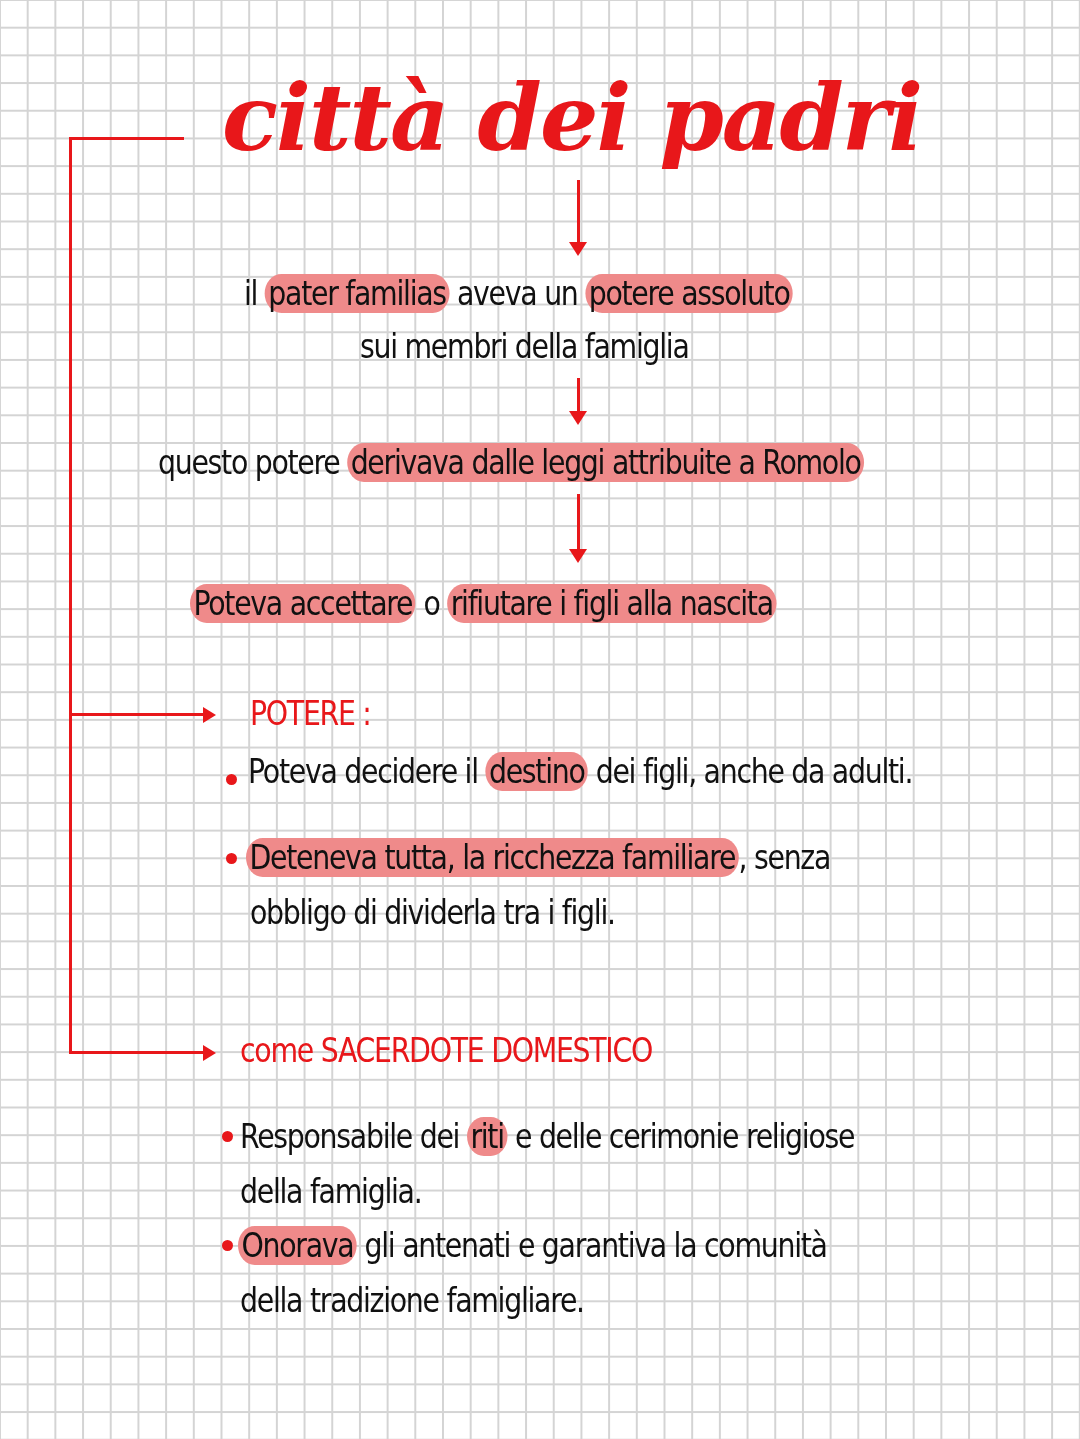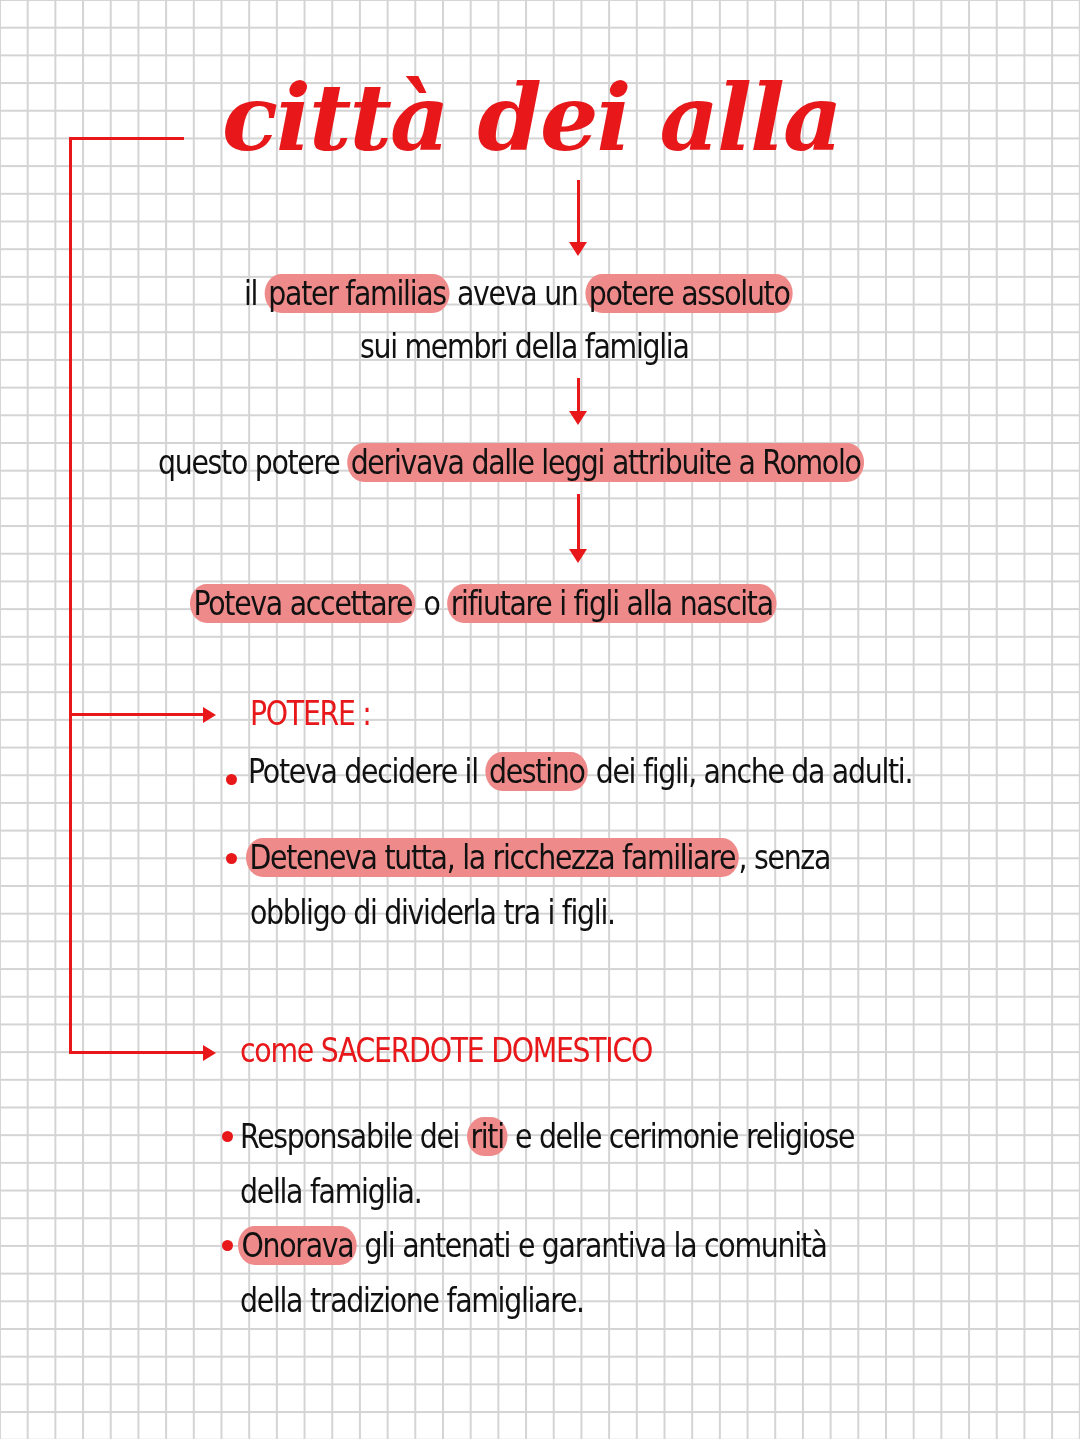--- a/index.html
+++ b/index.html
@@ -31,21 +31,21 @@
   .red{color:#e8171a;}
   .vline{background:#e8171a;width:3px;}
   .hline{background:#e8171a;height:3px;}
   .arrow-down{width:0;height:0;border-left:9px solid transparent;border-right:9px solid transparent;border-top:14px solid #e8171a;}
   .arrow-right{width:0;height:0;border-top:8px solid transparent;border-bottom:8px solid transparent;border-left:13px solid #e8171a;}
   .bullet{width:11px;height:11px;border-radius:50%;background:#e8171a;}
 </style>
 </head>
 <body>
 
-<div class="abs title">città dei alla</div>
+<div class="abs title">città dei padri</div>
 
 <div class="abs hline" style="left:69px;top:137px;width:115px;"></div>
 <div class="abs vline" style="left:69px;top:137px;height:916px;"></div>
 <div class="abs hline" style="left:69px;top:713px;width:136px;"></div>
 <div class="abs arrow-right" style="left:203px;top:707px;"></div>
 <div class="abs hline" style="left:69px;top:1051px;width:136px;"></div>
 <div class="abs arrow-right" style="left:203px;top:1045px;"></div>
 
 <div class="abs vline" style="left:577px;top:180px;height:62px;"></div>
 <div class="abs arrow-down" style="left:569px;top:242px;"></div>

